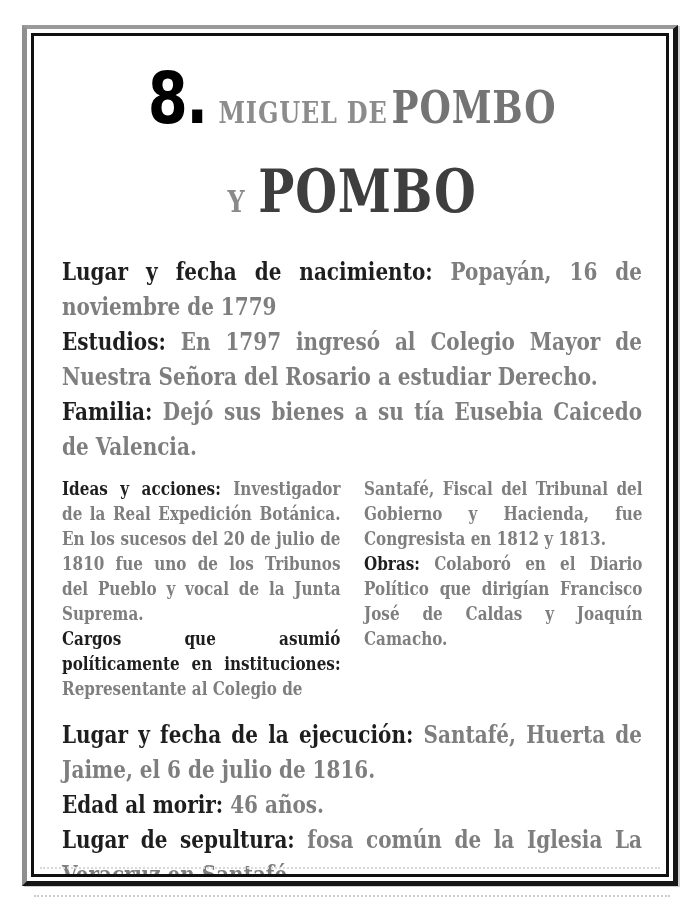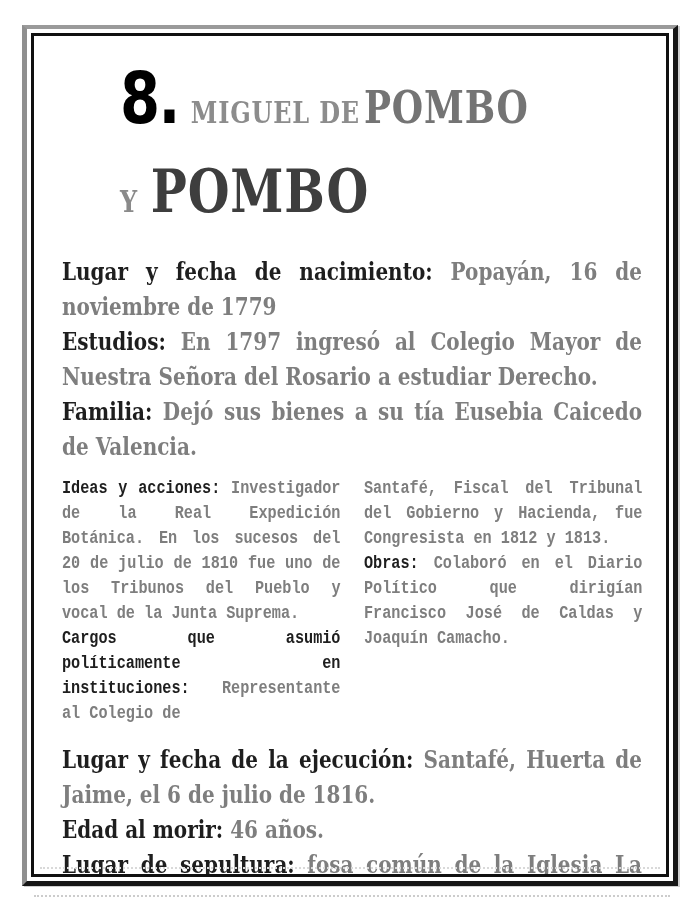--- a/index.html
+++ b/index.html
@@ -42,21 +42,21 @@
     border-top: 2px dotted #cccccc;
   }
   .content {
     position: absolute;
     inset: 0;
     padding: 12px 24px 0 28px;
     overflow: hidden;
   }
 
   
-  .title-block { }
+  .title-block { text-align: center; }
   .title-line1 {
     line-height: 80px;
     margin-top: 10px;
     white-space: nowrap;
     transform: scaleX(0.8);
     transform-origin: 50% 50%;
   }
   .entry-number {
     font-family: "DejaVu Sans", sans-serif;
     font-weight: bold;
@@ -113,21 +113,20 @@
   .col p.entry { font-size: 19px; line-height: 25px; }
   .label { color: #1e1e1e; }
   .value { color: #7e7e7e; }
 
   .text-main.first { margin-bottom: 0px; }
   .columns {
     display: flex;
     gap: 23px;
     margin-top: 12px;
     margin-bottom: 4px;
-    font-family: Liberation Mono, monospace;
   }
   .col { flex: 1 1 0; min-width: 0; }
   .text-main.last { margin-top: 16px; }
 </style>
 </head>
 <body>
 
 <div class="page">
   <div class="frame-outer">
     <div class="frame-inner">

